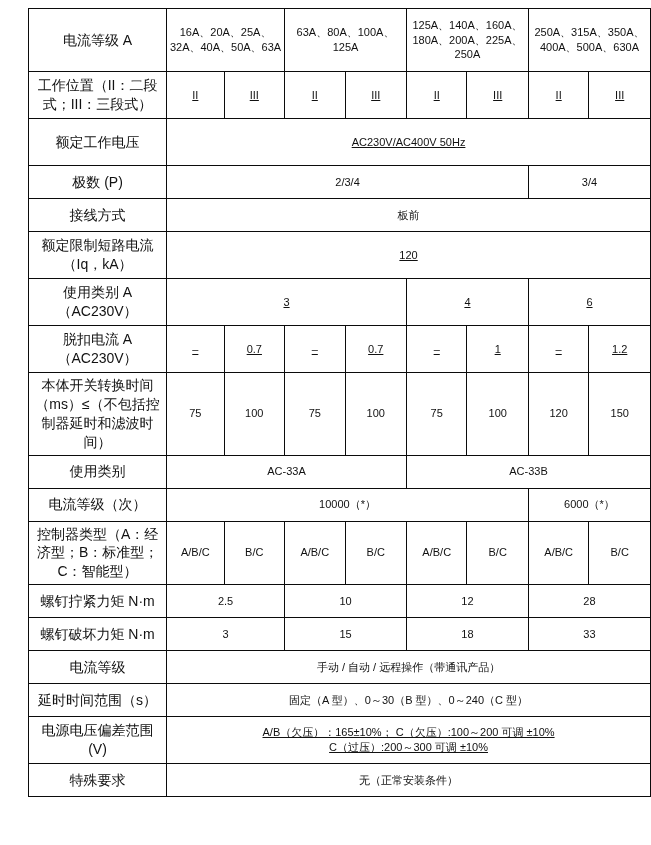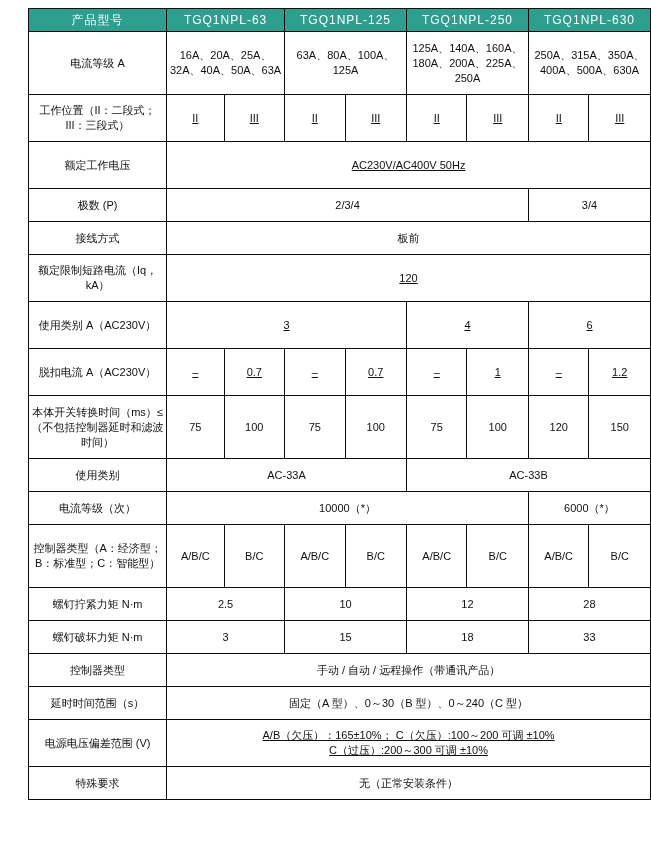--- a/index.html
+++ b/index.html
@@ -35,21 +35,21 @@
   }
   .hdr td {
     background: #2e9e8f;
     color: #ffffff;
     font-weight: bold;
     font-size: 12px;
     padding: 6px 2px;
     letter-spacing: 1px;
   }
   .rowlabel {
-    font-size: 11px;
+    font-size: 14px;
     line-height: 1.5;
     padding: 6px 4px;
   }
   .tall {
     height: 56px;
   }
   .h30 { height: 26px; }
   .h44 { height: 40px; text-decoration: underline; }
   .multi { line-height: 1.55; }
 </style>
@@ -64,27 +64,20 @@
         <col style="width:60px">
       <col style="width:60px">
         <col style="width:61px">
       <col style="width:60px">
         <col style="width:61px">
       <col style="width:60px">
         <col style="width:61px">
     </colgroup>
 
     <tbody>
-        <tr class="hdr">
-      <td>产品型号</td>
-      <td colspan="2">TGQ1NPL-63</td>
-      <td colspan="2">TGQ1NPL-125</td>
-      <td colspan="2">TGQ1NPL-250</td>
-      <td colspan="2">TGQ1NPL-630</td>
-    </tr>
 
     <tr>
       <td class="rowlabel">电流等级 A</td>
       <td class="tall multi" colspan="2">16A、20A、25A、32A、40A、50A、63A</td>
       <td class="tall multi" colspan="2">63A、80A、100A、125A</td>
       <td class="tall multi" colspan="2">125A、140A、160A、180A、200A、225A、250A</td>
       <td class="tall multi" colspan="2">250A、315A、350A、400A、500A、630A</td>
     </tr>
 
     <tr>
@@ -186,21 +179,21 @@
 
     <tr>
       <td class="rowlabel">螺钉破坏力矩 N·m</td>
       <td class="h30" colspan="2">3</td>
       <td class="h30" colspan="2">15</td>
       <td class="h30" colspan="2">18</td>
       <td class="h30" colspan="2">33</td>
     </tr>
 
     <tr>
-      <td class="rowlabel">控制器类型</td>
+      <td class="rowlabel">电流等级</td>
       <td class="h30" colspan="8">手动 / 自动 / 远程操作（带通讯产品）</td>
     </tr>
 
     <tr>
       <td class="rowlabel">延时时间范围（s）</td>
       <td class="h30" colspan="8">固定（A 型）、0～30（B 型）、0～240（C 型）</td>
     </tr>
 
     <tr>
       <td class="rowlabel">电源电压偏差范围 (V)</td>

